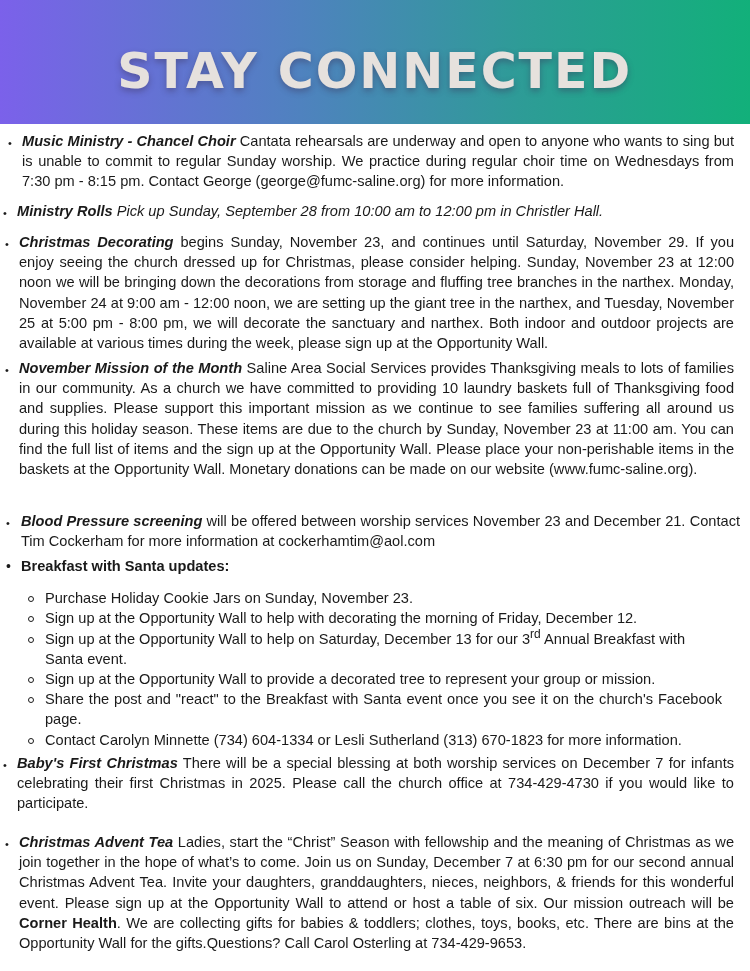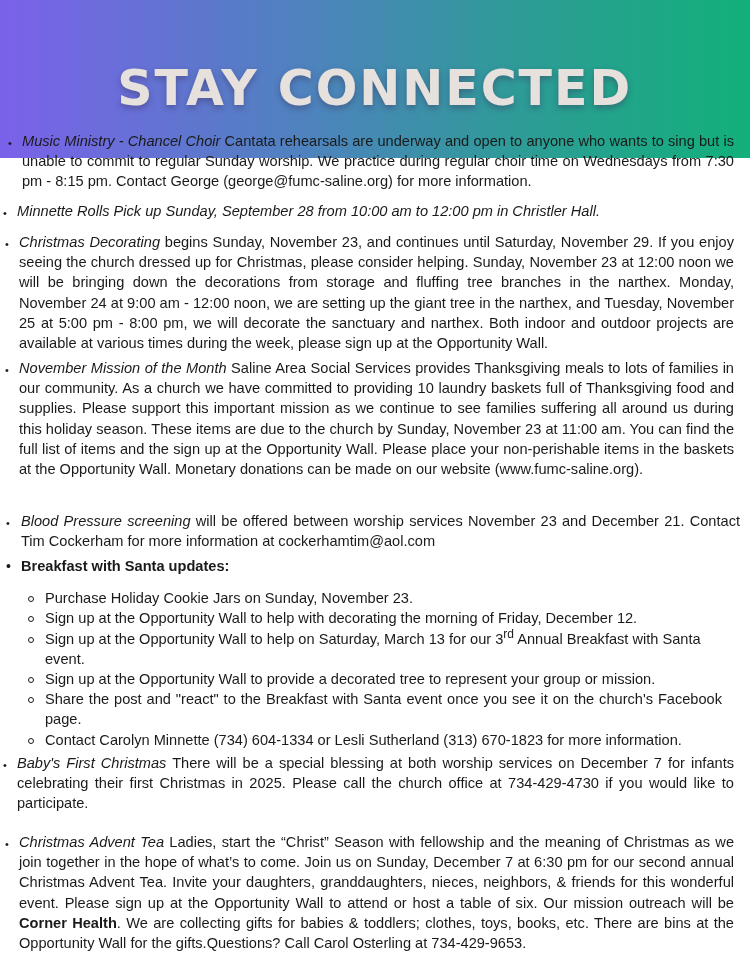--- a/index.html
+++ b/index.html
@@ -1,33 +1,33 @@
 <!DOCTYPE html>
 <html><head>
   <meta charset="utf-8">
   <style>
     html, body { margin: 0; padding: 0; background: #ffffff; }
     body { width: 750px; height: 971px; overflow: hidden; position: relative;
            font-family: "Liberation Sans", sans-serif; color: #1a1a1a; }
     .header {
-      position: absolute; left: 0; top: 0; width: 750px; height: 158px;
+      position: absolute; left: 0; top: 0; width: 750px; height: 124px;
       background: linear-gradient(90deg, #7b61ea 0%, #4f82bf 40%, #2d9c96 70%, #12b07a 100%);
       display: flex; align-items: center; justify-content: center;
     }
     .header-title {
       font-family: "DejaVu Sans", sans-serif; font-weight: bold;
       font-size: 50px; letter-spacing: 2px; color: #e6e1dd;
       text-shadow: 0 3px 6px rgba(60,50,90,0.45);
       transform: scaleX(0.98);
       margin-top: 18px;
     }
     .content { position: absolute; left: 0; top: 124px; width: 750px; }
     .item { position: absolute; font-size: 14.6px; line-height: 20.2px; text-align: justify; }
     .item .bullet { position: absolute; font-size: 11px; }
-    .item .lead { font-weight: normal; font-style: italic; }
+    .item .lead { font-weight: bold; font-style: italic; }
     .item .italic { font-style: italic; }
     .item .strong { font-weight: bold; margin-top: 40px; }
     .sub { list-style: none; margin: 12px; padding: 0; }
     .sub li { position: relative; padding-left: 24px; text-align: left; }
     .sub li .circ {
       position: absolute; left: 7px; top: 8px; width: 4px; height: 4px;
       border: 1px solid #1a1a1a; border-radius: 50%;
     }
     sup { font-size: 12px; line-height: 0; vertical-align: 6px; }
   </style>
@@ -43,21 +43,21 @@
   <div class="item" style="left:8px; top:7px; width:726px;">
     <span class="bullet" style="left:0; top:2px;">•</span>
     <div style="padding-left:14px;">
       <span class="lead">Music Ministry - Chancel Choir</span><span> Cantata rehearsals are underway and open to anyone who wants to sing but is unable to commit to regular Sunday worship. We practice during regular choir time on Wednesdays from 7:30 pm - 8:15 pm. Contact George (george@fumc-saline.org) for more information.</span>
     </div>
   </div>
 
   <div class="item" style="left:3px; top:77px; width:731px;">
     <span class="bullet" style="left:0; top:2px;">•</span>
     <div style="padding-left:14px;">
-      <span class="lead">Minnette Rolls</span><span class="italic"> Pick up Sunday, September 28 from 10:00 am to 12:00 pm in Christler Hall.</span>
+      <span class="lead">Ministry Rolls</span><span class="italic"> Pick up Sunday, September 28 from 10:00 am to 12:00 pm in Christler Hall.</span>
     </div>
   </div>
 
   <div class="item" style="left:5px; top:108px; width:729px;">
     <span class="bullet" style="left:0; top:2px;">•</span>
     <div style="padding-left:14px;">
       <span class="lead">Christmas Decorating</span><span> begins Sunday, November 23, and continues until Saturday, November 29.  If you enjoy seeing the church dressed up for Christmas, please consider helping. Sunday, November 23 at 12:00 noon we will be bringing down the decorations from storage and fluffing tree branches in the narthex. Monday, November 24 at 9:00 am - 12:00 noon, we are setting up the giant tree in the narthex, and Tuesday, November 25 at 5:00 pm - 8:00 pm, we will decorate the sanctuary and narthex.  Both indoor and outdoor projects are available at various times during the week, please sign up at the Opportunity Wall.</span>
     </div>
   </div>
 
@@ -76,21 +76,21 @@
   </div>
 
   <div class="item" style="left:6px; top:432px; width:728px;">
     <span class="bullet" style="left:0; top:0px; font-size:14px;">•</span>
     <div style="padding-left:15px;">
       <span class="strong">Breakfast with Santa updates:</span>
     </div>
     <ul class="sub" style="margin-left:15px;">
       <li><span class="circ"></span><span>Purchase Holiday Cookie Jars on Sunday, November 23.</span></li>
       <li><span class="circ"></span><span>Sign up at the Opportunity Wall to help with decorating the morning of Friday, December 12.</span></li>
-      <li><span class="circ"></span><span>Sign up at the Opportunity Wall to help on Saturday, March 13 for our 3</span><sup>rd</sup><span> Annual Breakfast with Santa event.</span></li>
+      <li><span class="circ"></span><span>Sign up at the Opportunity Wall to help on Saturday, December 13 for our 3</span><sup>rd</sup><span> Annual Breakfast with Santa event.</span></li>
       <li><span class="circ"></span><span>Sign up at the Opportunity Wall to provide a decorated tree to represent your group or mission.</span></li>
       <li style="text-align:justify;"><span class="circ"></span><span>Share the post and "react" to the Breakfast with Santa event once you see it on the church's Facebook page.</span></li>
       <li><span class="circ"></span><span>Contact Carolyn Minnette (734) 604-1334 or Lesli Sutherland (313) 670-1823 for more information.</span></li>
     </ul>
   </div>
 
   <div class="item" style="left:3px; top:629px; width:731px;">
     <span class="bullet" style="left:0; top:2px;">•</span>
     <div style="padding-left:14px;">
       <span class="lead">Baby's First Christmas</span><span> There will be a special blessing at both worship services on December 7 for infants celebrating their first Christmas in 2025. Please call the church office at 734-429-4730 if you would like to participate.</span>

